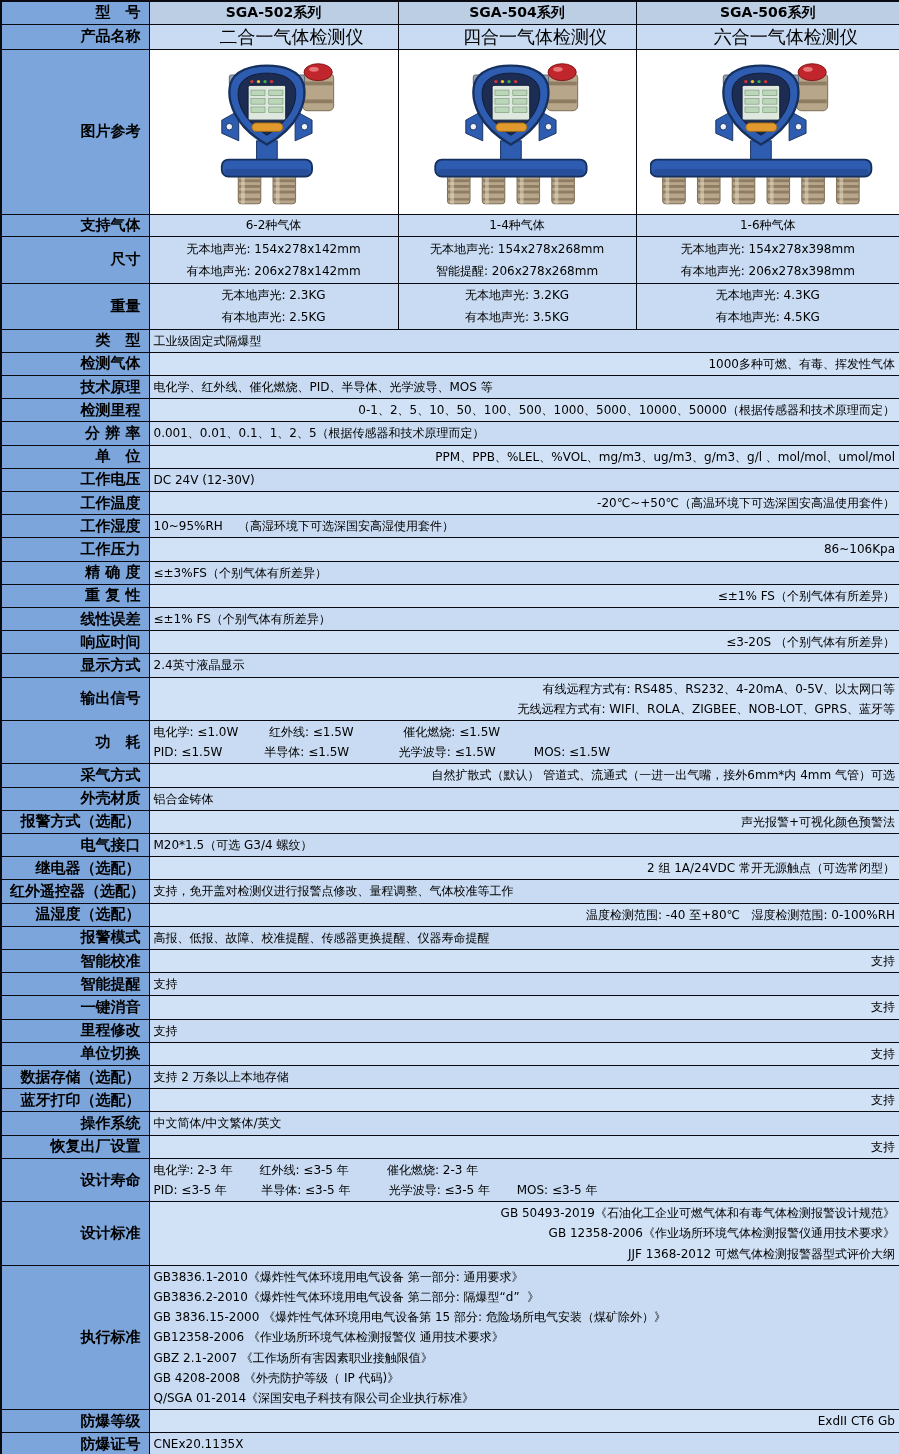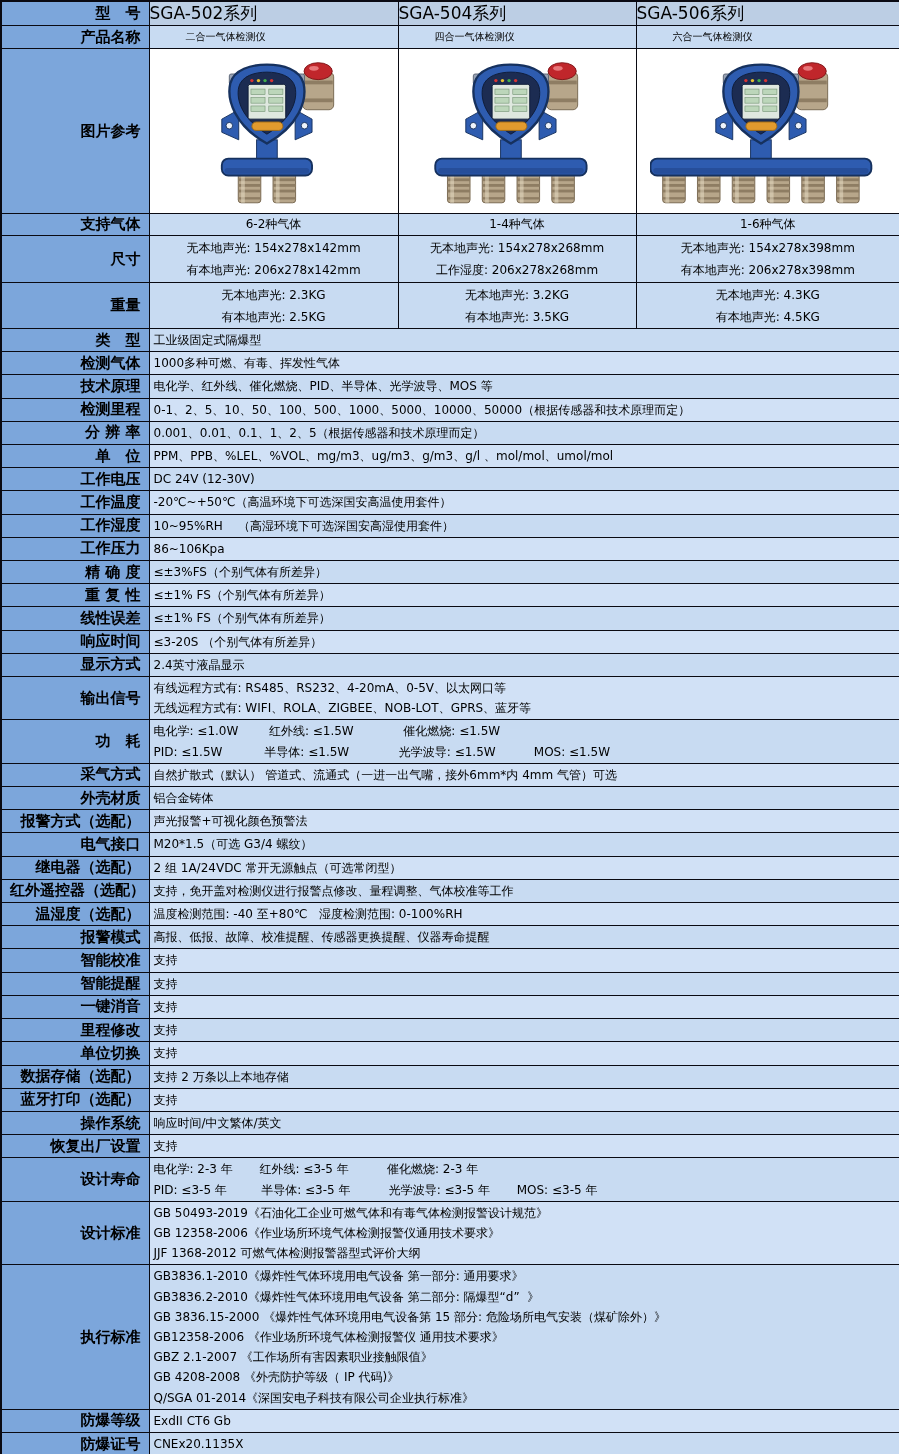--- a/index.html
+++ b/index.html
@@ -1,30 +1,30 @@
 <!DOCTYPE html>
 <html style="--label-bg: #7CA6DB; --model-bg: #BCCEE4; --data-bg: #C8DBF2; --data-alt-bg: #D1E1F6;"><head>
 <meta charset="utf-8">
 <style>
   html,body{margin:0;padding:0;background:#fff;}
   body{font-family:"DejaVu Sans","Liberation Sans",sans-serif;color:#000;}
   .sheet{width:899px;box-sizing:border-box;}
   table.spec{width:899px;border-collapse:collapse;table-layout:fixed;border:2px solid #0a0a12;background:var(--data-bg);}
   td,th{border:1.5px solid #0a0a12;box-sizing:border-box;overflow:hidden;padding:0;}
   th.lbl{background:var(--label-bg);font-weight:bold;font-size:15px;text-align:right;vertical-align:middle;white-space:pre;padding:0 8px;}
-  td.model{background:var(--model-bg);font-weight:normal;font-size:17px;text-align:left;vertical-align:middle;}
-  td.pname{background:var(--data-bg);font-size:10px;vertical-align:middle;padding-left:36px;}
+  td.model{background:var(--model-bg);font-weight:bold;font-size:14px;text-align:center;vertical-align:middle;}
+  td.pname{background:var(--data-bg);font-size:18px;text-align:center;vertical-align:middle;padding-left:36px;}
   tr.h-header{height:23px;} tr.h-product{height:23px;} tr.h-image{height:117px;margin-left:12px;}
   tr.h-gases{height:22px;} tr.h-size{height:47px;} tr.h-weight{height:46px;margin-top:16px;}
   td.img-cell{background:#fff;vertical-align:middle;text-align:center;}
   td.center-val{background:var(--data-bg);font-size:12px;text-align:center;vertical-align:middle;}
   td.center-val .line{height:22px;line-height:22px;white-space:pre;}
   td.val{background:var(--data-bg);font-size:12px;text-align:left;vertical-align:middle;padding:1px 4px;}
   td.val .line{min-height:20.2px;line-height:20.2px;white-space:pre-wrap;}
-  tr.alt td.val{background:var(--data-alt-bg);}
+  tr.alt td.val{background:var(--data-alt-bg);text-align:right;}
   svg.device{width:235px;height:160px;display:inline-block;}
 </style>
 </head>
 <body>
 
 <div class="sheet">
 <table class="spec">
   <colgroup>
     <col style="width:148px">
         <col style="width:249px">
@@ -219,21 +219,21 @@
       <td class="center-val">1-6种气体</td>
     </tr>
     <tr class="h-size">
       <th class="lbl">尺寸</th>
       <td class="center-val">
         <div class="line">无本地声光: 154x278x142mm</div>
         <div class="line">有本地声光: 206x278x142mm</div>
       </td>
       <td class="center-val">
         <div class="line">无本地声光: 154x278x268mm</div>
-        <div class="line">工作湿度: 206x278x268mm</div>
+        <div class="line">智能提醒: 206x278x268mm</div>
       </td>
       <td class="center-val">
         <div class="line">无本地声光: 154x278x398mm</div>
         <div class="line">有本地声光: 206x278x398mm</div>
       </td>
     </tr>
     <tr class="h-weight">
       <th class="lbl">重量</th>
       <td class="center-val">
         <div class="line">无本地声光: 2.3KG</div>
@@ -440,21 +440,21 @@
         </tr>
         <tr class="alt">
           <th class="lbl">蓝牙打印（选配）</th>
           <td class="val" colspan="3">
             <div class="line">支持</div>
           </td>
         </tr>
         <tr>
           <th class="lbl">操作系统</th>
           <td class="val" colspan="3">
-            <div class="line">响应时间/中文繁体/英文</div>
+            <div class="line">中文简体/中文繁体/英文</div>
           </td>
         </tr>
         <tr class="alt">
           <th class="lbl">恢复出厂设置</th>
           <td class="val" colspan="3">
             <div class="line">支持</div>
           </td>
         </tr>
         <tr>
           <th class="lbl">设计寿命</th>

